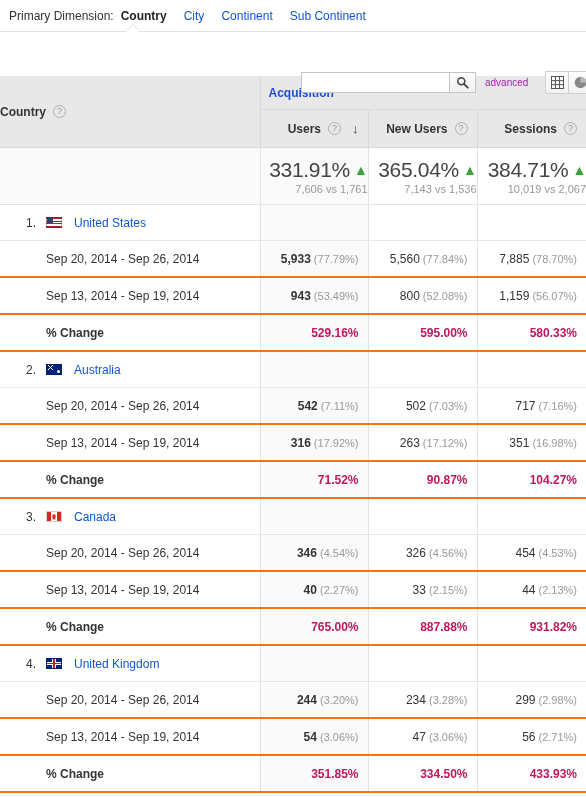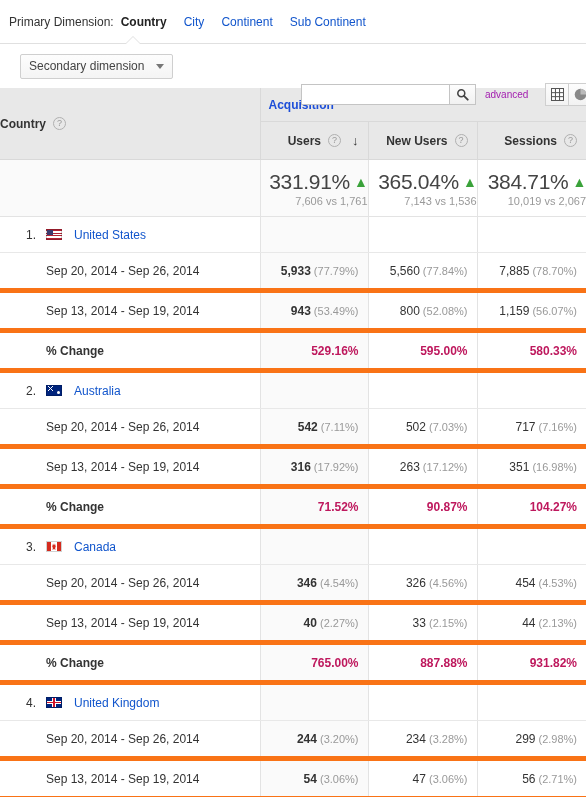--- a/index.html
+++ b/index.html
@@ -12,21 +12,21 @@
     height: 797px;
     font-family: "Liberation Sans", sans-serif;
     font-size: 12px;
     color: #333333;
     overflow: hidden;
     position: relative;
   }
 
   
   .primary-dim-bar {
-    height: 44px;
+    height: 32px;
     display: flex;
     align-items: center;
     padding-left: 9px;
     border-bottom: 1px solid #e0e0e0;
     position: relative;
     box-sizing: border-box;
   }
   .primary-dim-label {
     color: #333;
     font-size: 12px;
@@ -350,21 +350,21 @@
   .country-name {
     color: #1155cc;
     font-size: 12px;
     cursor: pointer;
     text-decoration: none;
   }
 
   
   .data-row td {
     height: 35px;
-    border-bottom: 5px solid #f97316;
+    border-bottom: 2px solid #f97316;
     padding: 0;
     vertical-align: middle;
   }
   .data-row td.dimcell {
     border-right: 1px solid #e3e3e3;
     padding-left: 46px;
     color: #333;
     background: #ffffff;
   }
   .data-row td.metric {
@@ -395,24 +395,20 @@
 <div class="primary-dim-bar">
   <span class="primary-dim-label">Primary Dimension:</span>
   <span class="dim-tab active">Country</span>
   <span class="dim-tab">City</span>
   <span class="dim-tab">Continent</span>
   <span class="dim-tab">Sub Continent</span>
   <span class="dim-caret"></span>
 </div>
 
 <div class="controls-row">
-  <div class="secondary-dim-btn">
-    <span>Secondary dimension</span>
-    <span class="btn-caret"></span>
-  </div>
 
   <div class="search-wrap">
     <input class="search-input" type="text" value="" placeholder="" style="">
     <div class="search-btn">
       <svg width="13" height="13" viewBox="0 0 16 16">
         <circle cx="6.5" cy="6.5" r="4.3" fill="none" stroke="#444" stroke-width="1.9"></circle>
         <line x1="9.8" y1="9.8" x2="14.4" y2="14.4" stroke="#444" stroke-width="2.3" stroke-linecap="round"></line>
       </svg>
     </div>
     <span class="advanced-link">advanced</span>

